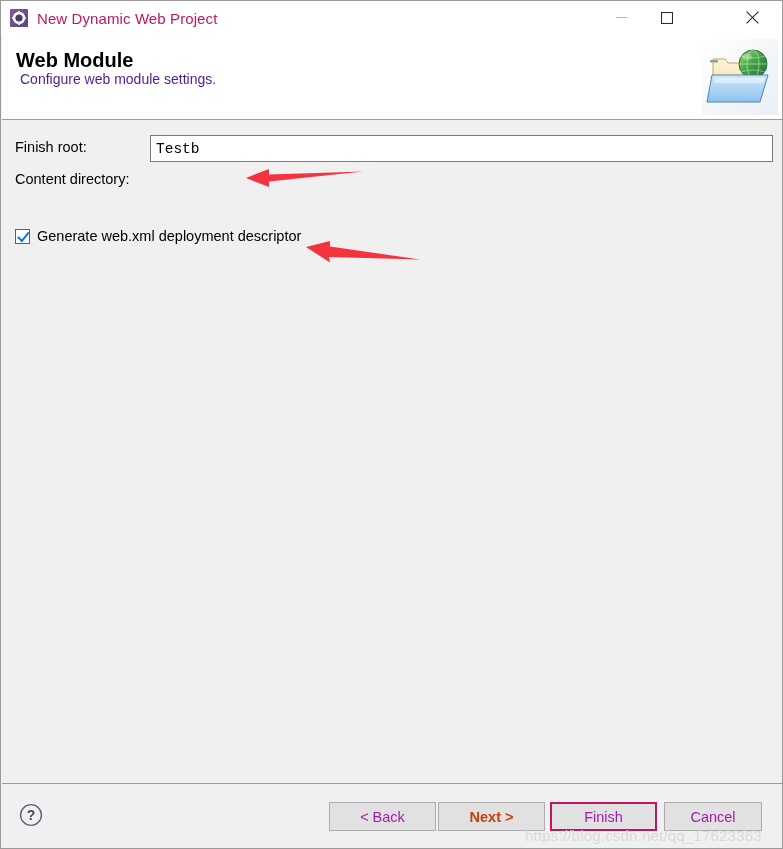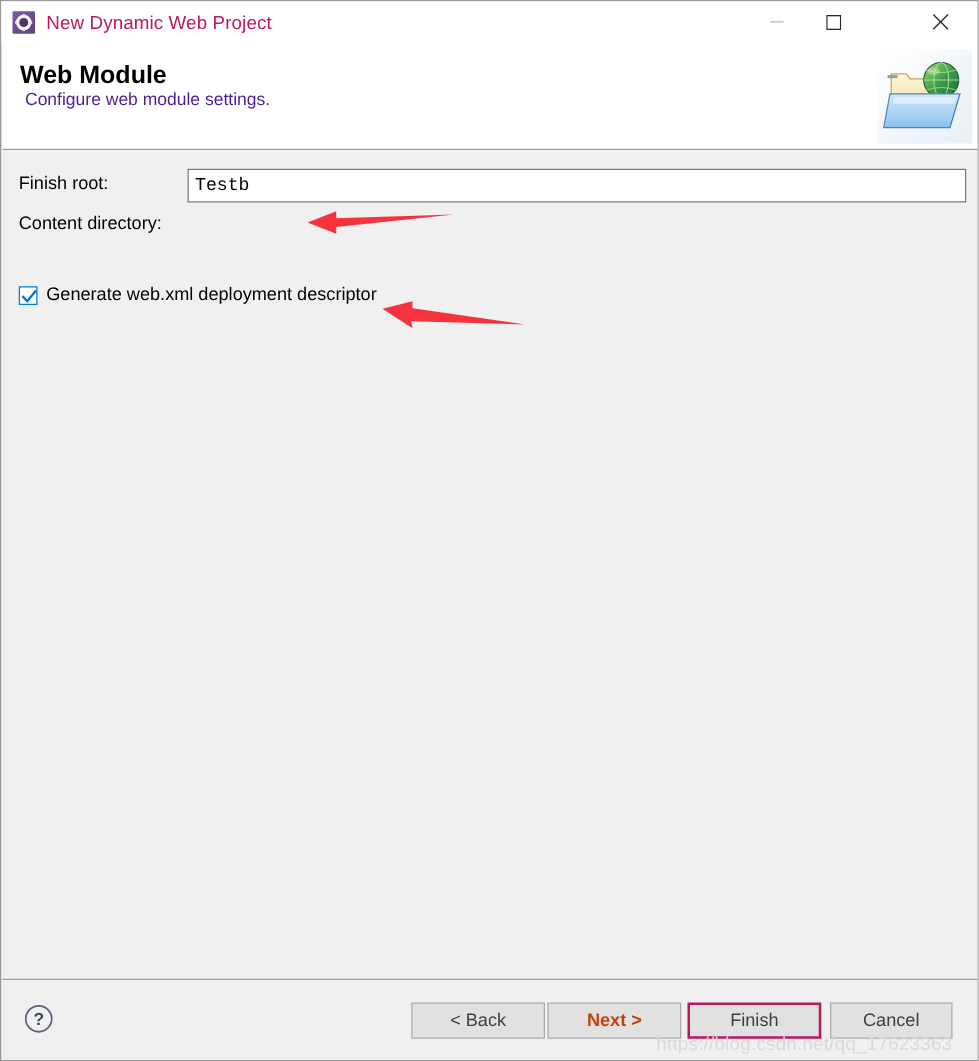--- a/index.html
+++ b/index.html
@@ -143,21 +143,21 @@
   }
   #help-icon {
     position: absolute; left: 17px; top: 19px;
     width: 24px; height: 24px;
   }
   .dlgbtn {
     position: absolute; top: 18px;
     height: 29px;
     background: #e1e1e1;
     border: 1px solid #adadad;
-    font-size: 14.5px; color: #404040;
+    font-size: 14.5px; color: #a21caf;
     font-family: "Liberation Sans", sans-serif;
     display: flex; align-items: center; justify-content: center;
     cursor: default; padding: 0;
   }
   #btn-back   { left: 327px; width: 107px; }
   #btn-next   { left: 436px; width: 107px; color: #c2410c; font-weight: bold; }
   #btn-finish { left: 548px; width: 107px;
                 border: 2px solid #be185d; background: #e1e1e1; }
   #btn-cancel { left: 662px; width: 98px; }
 

